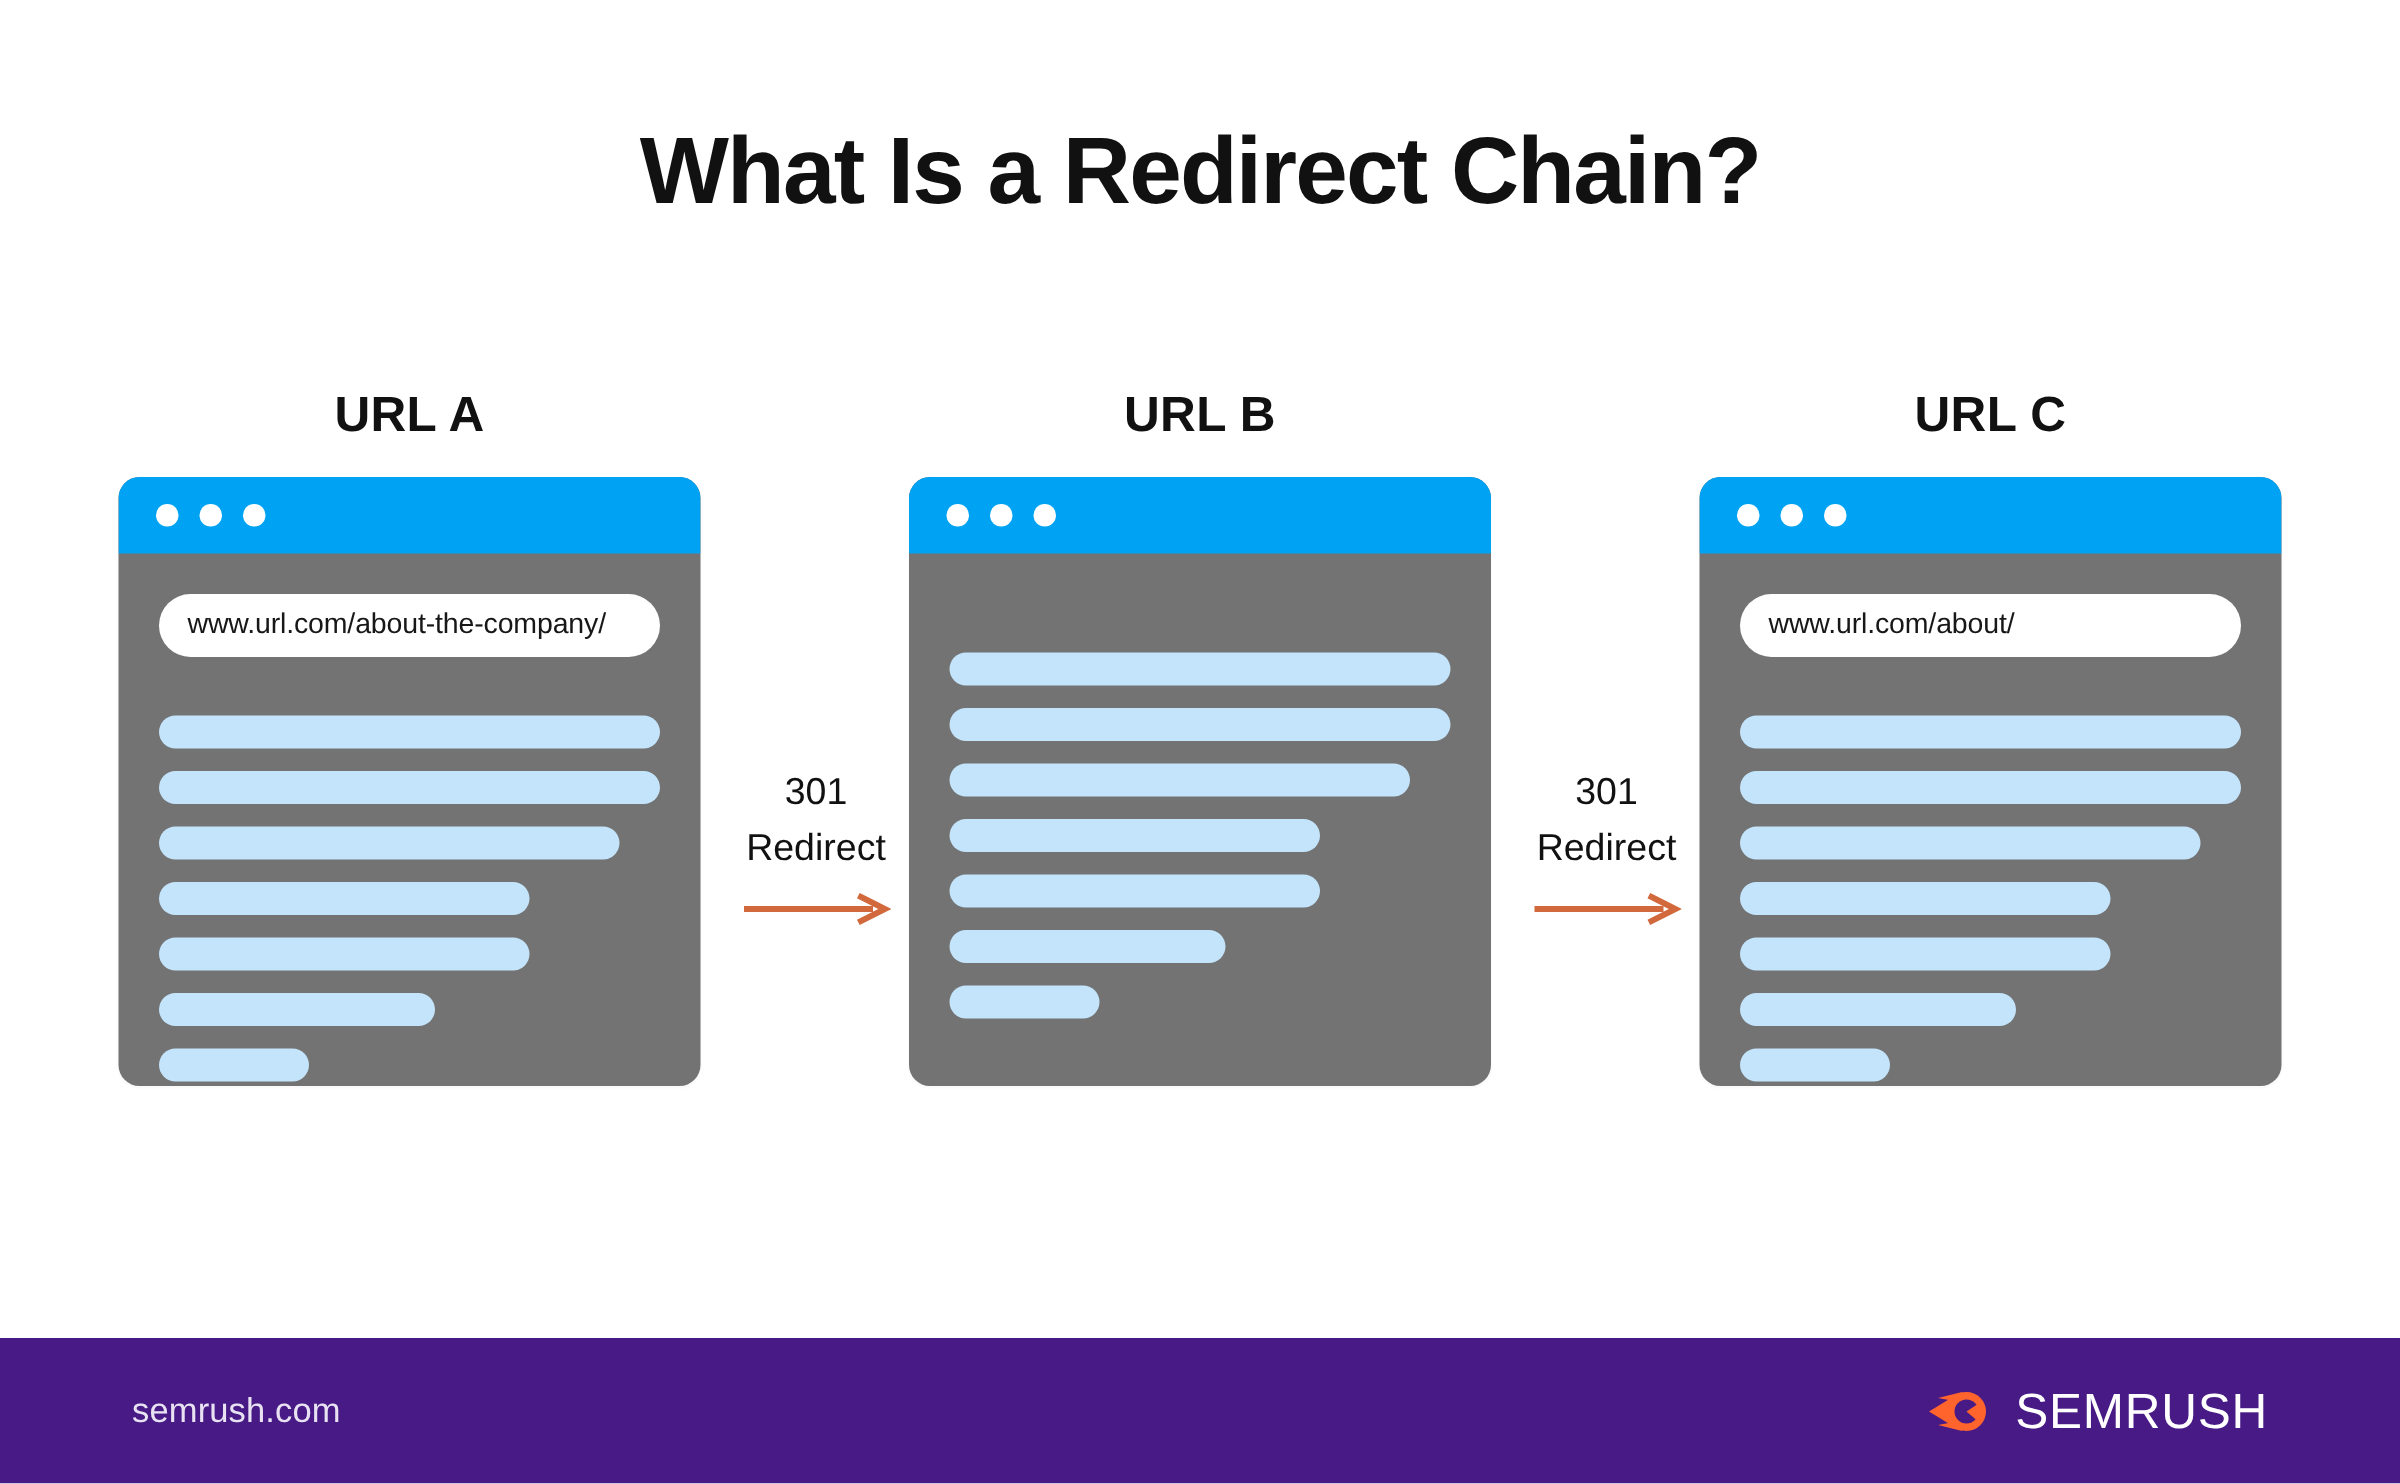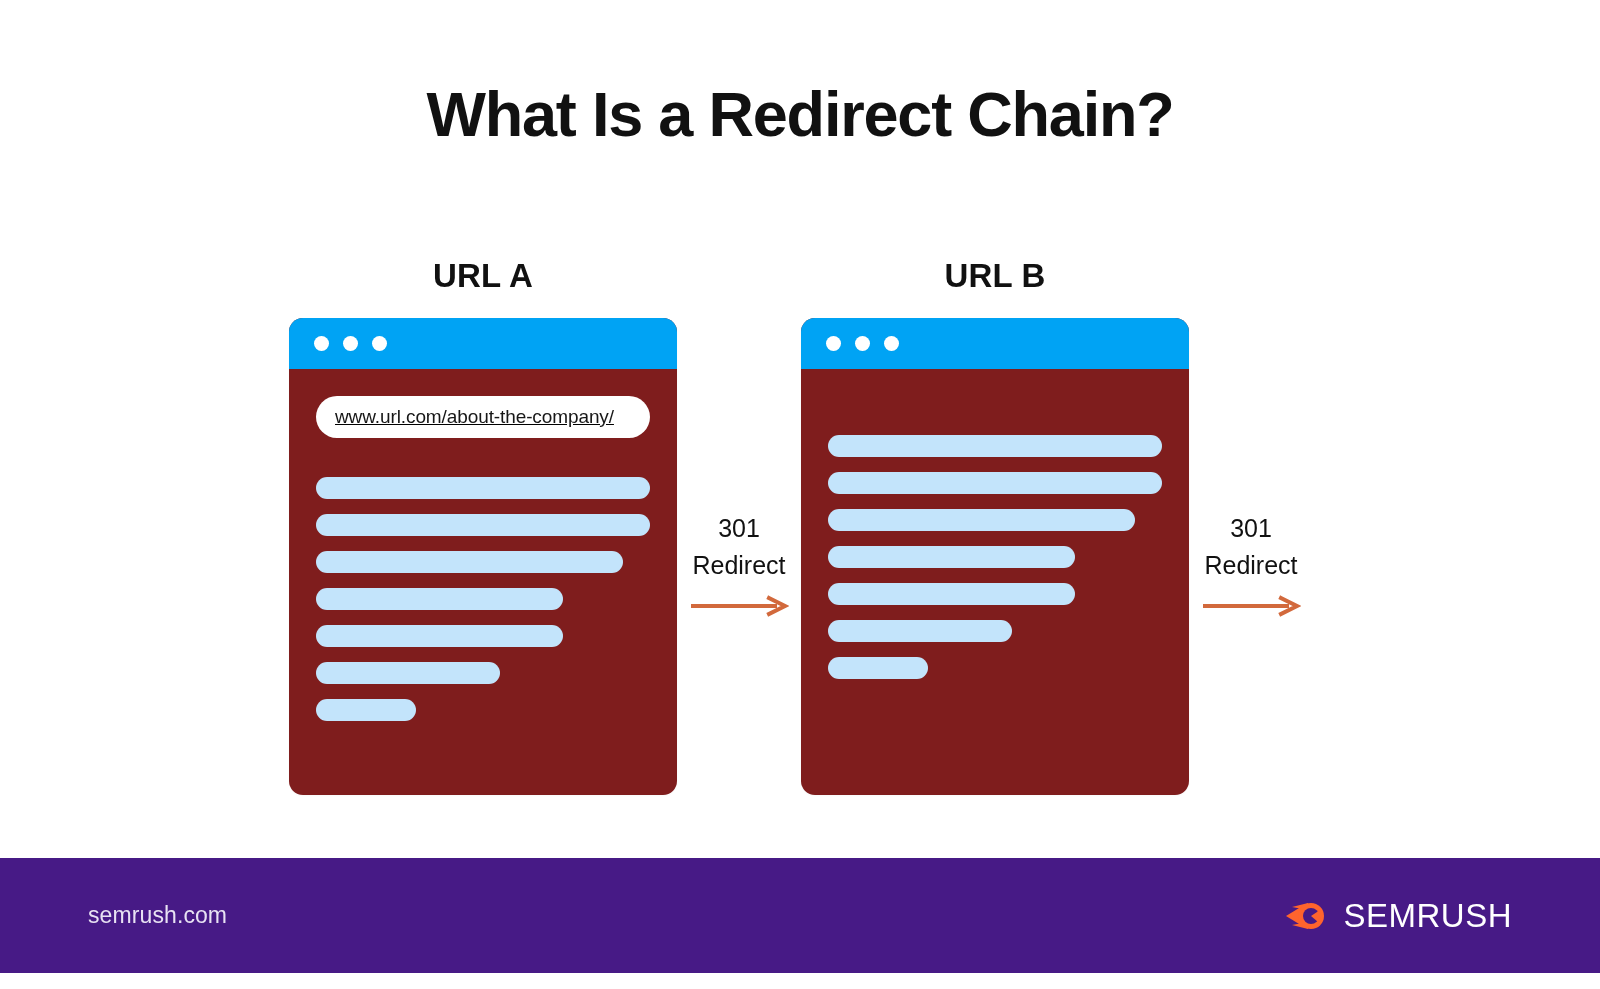--- a/index.html
+++ b/index.html
@@ -57,28 +57,27 @@
     color: #111111;
     letter-spacing: 0.2px;
     margin-bottom: 21px;
     height: 42px;
     line-height: 42px;
   }
 
   
   .browser {
     width: 388px;
-    height: 477px;
+    height: 406px;
     border-radius: 14px;
-    background: #7f1d1d;
+    background: #737373;
     overflow: hidden;
     box-shadow: 0 1px 2px rgba(0,0,0,0.03);
     display: flex;
     flex-direction: column;
-    text-decoration: underline;
   }
 
   .browser-chrome {
     height: 51px;
     flex: 0 0 51px;
     background: #00a3f4;
     display: flex;
     align-items: center;
     padding-left: 25px;
     gap: 14px;
@@ -127,20 +126,21 @@
 
   
   .connector {
     width: 122px;
     flex: 0 0 122px;
     display: flex;
     flex-direction: column;
     align-items: center;
     justify-content: flex-start;
     padding-top: 255px;
+    margin-left: 15px;
   }
 
   .connector-label {
     font-size: 25px;
     line-height: 37px;
     color: #111111;
     text-align: center;
     font-weight: 400;
   }
 
@@ -148,23 +148,23 @@
     margin-top: 11px;
     width: 100px;
     height: 22px;
     display: block;
   }
 
   
   .footer {
     position: absolute;
     left: 0;
-    bottom: 16px;
-    width: 1600px;
-    height: 115px;
+    bottom: 0;
+    width: 1600px;
+    height: 97px;
     background: #471a86;
     display: flex;
     align-items: center;
     justify-content: space-between;
     padding: 0 88px 0 88px;
   }
 
   .footer-site {
     font-size: 23px;
     color: #e8e2f3;
@@ -249,20 +249,42 @@
 
   <div class="connector">
     <div class="connector-label">301</div>
     <div class="connector-label">Redirect</div>
     <svg class="connector-arrow" viewBox="0 0 100 22">
       <line x1="2" y1="11" x2="88" y2="11" stroke="#d2693c" stroke-width="4" stroke-linecap="butt"></line>
       <polyline points="80,3 96,11 80,19" fill="none" stroke="#d2693c" stroke-width="4" stroke-linecap="square" stroke-linejoin="miter"></polyline>
     </svg>
   </div>
 
+  <div class="step">
+    <div class="step-label">URL C</div>
+    <div class="browser">
+      <div class="browser-chrome">
+        <span class="chrome-dot"></span>
+        <span class="chrome-dot"></span>
+        <span class="chrome-dot"></span>
+      </div>
+      <div class="browser-body">
+        <div class="url-pill">www.url.com/about/</div>
+        <div class="content-bars">
+          <div class="content-bar" style="width:100%"></div>
+          <div class="content-bar" style="width:100%"></div>
+          <div class="content-bar" style="width:92%"></div>
+          <div class="content-bar" style="width:74%"></div>
+          <div class="content-bar" style="width:74%"></div>
+          <div class="content-bar" style="width:55%"></div>
+          <div class="content-bar" style="width:30%"></div>
+        </div>
+      </div>
+    </div>
+  </div>
 
 </div>
 
 <div class="footer">
   <div class="footer-site">semrush.com</div>
   <div class="footer-brand">
     <svg class="brand-logo" width="46" height="40" viewBox="0 0 46 40">
       <path d="M2 20 L20 9 L20 31 Z" fill="#ff642d"></path>
       <path d="M8 11 L24 7 L24 14 Z" fill="#ff642d"></path>
       <path d="M8 29 L24 33 L24 26 Z" fill="#ff642d"></path>

